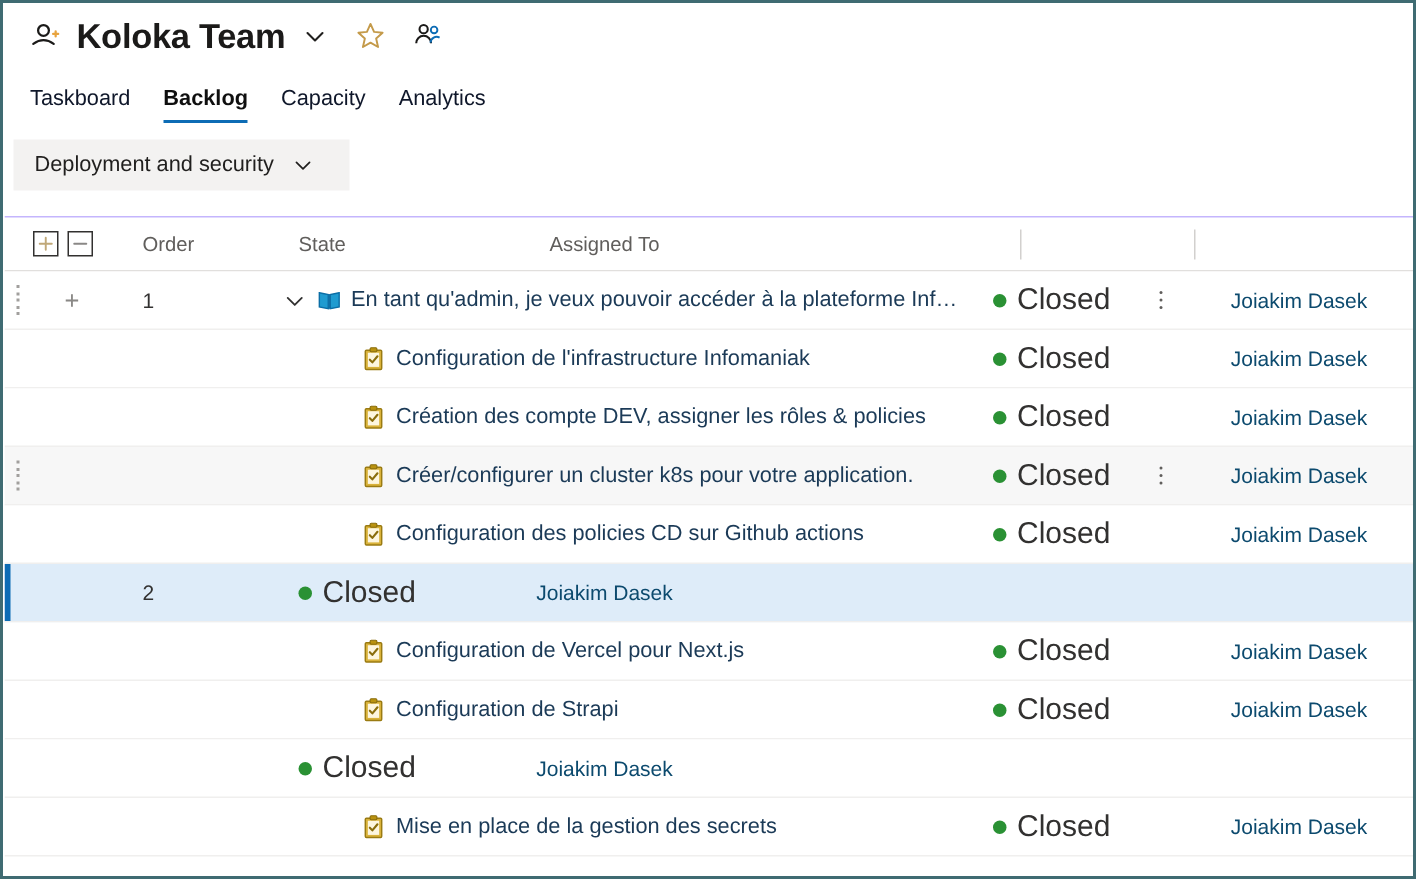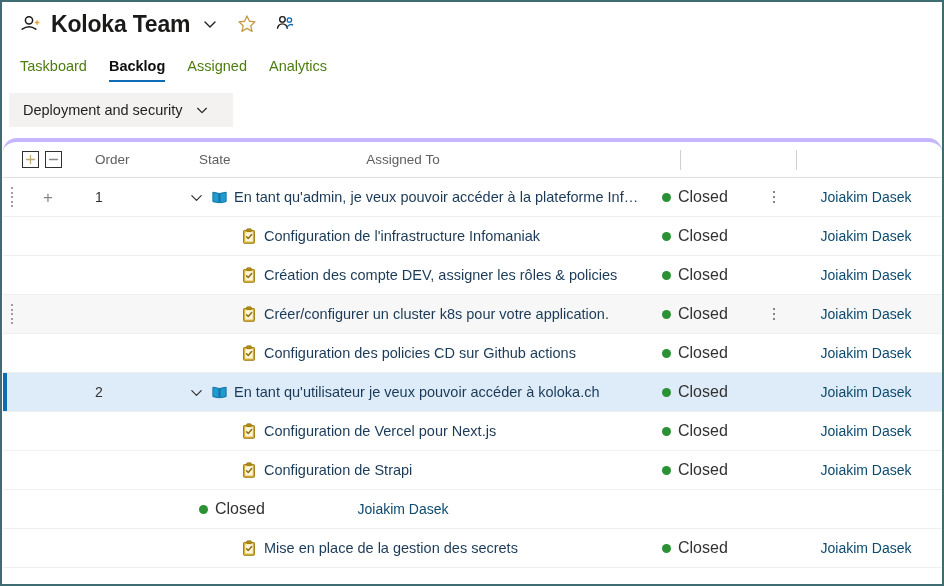--- a/index.html
+++ b/index.html
@@ -70,21 +70,21 @@
     align-items: flex-end;
     height: 32px;
     padding-left: 6px;
     gap: 0;
     margin-top: 4px;
   }
   .tab {
     position: relative;
     padding: 0 11px 7px 11px;
     font-size: 14.5px;
-    color: #4d7c0f;
+    color: #0f172a;
     white-space: nowrap;
     line-height: 18px;
   }
   .tab.active {
     font-weight: 700;
     color: #0f0f0f;
   }
   .tab.active::after {
     content: "";
     position: absolute;
@@ -108,23 +108,22 @@
     font-size: 14.5px;
     color: #201f1e;
     line-height: 18px;
     white-space: nowrap;
   }
   .pill .chev { display: inline-flex; align-items: center; }
 
   
   .grid {
     position: relative;
-    border-top: 4px solid #c4b5fd;
-    margin-top: 6px;
-    border-radius: 14px;
+    border-top: 1px solid #c4b5fd;
+    margin-top: 12px;
   }
   .grid-head {
     position: relative;
     display: flex;
     align-items: center;
     height: 36px;
     border-bottom: 1px solid #e1dfdd;
   }
   .col-expand  { width: 84px; flex: none; display: flex; align-items: center; padding-left: 19px; gap: 6px; }
   .col-order   { width: 92px; flex: none; }
@@ -239,21 +238,21 @@
     text-overflow: ellipsis;
   }
   .row.selected .title-text,
   .row .title-text { color: #1b3a57; }
 
   .state-cell {
     display: flex;
     align-items: center;
     gap: 7px;
     padding-left: 20px;
-    font-size: 16px;
+    font-size: 20px;
     color: #323130;
     white-space: nowrap;
   }
   .dot {
     width: 9px; height: 9px;
     border-radius: 50%;
     background: #2a9134;
     flex: none;
   }
 
@@ -314,21 +313,21 @@
         <path d="M3.8 17.2 a5.4 5.4 0 0 1 10.8 0" fill="none" stroke="#1b1a19" stroke-width="1.5"></path>
         <circle cx="16.8" cy="7.6" r="2.4" fill="none" stroke="#0d6cb5" stroke-width="1.4"></circle>
         <path d="M14.2 16.8 a4.4 4.4 0 0 1 6.6 -3.6" fill="none" stroke="#0d6cb5" stroke-width="1.4"></path>
       </svg>
     </span>
   </div>
 
   <div class="tabs">
     <div class="tab">Taskboard</div>
     <div class="tab active">Backlog</div>
-    <div class="tab">Assigned</div>
+    <div class="tab">Capacity</div>
     <div class="tab">Analytics</div>
   </div>
 
   <div class="filter-bar">
     <div class="pill">
       <span>Deployment and security</span>
       <span class="chev">
         <svg width="14" height="14" viewBox="0 0 16 16">
           <path d="M3 6 L8 11 L13 6" fill="none" stroke="#201f1e" stroke-width="1.3" stroke-linecap="round" stroke-linejoin="round"></path>
         </svg>
@@ -561,39 +560,20 @@
             </div>
             <div class="col-assign">
               <div class="assign-cell">Joiakim Dasek</div>
             </div>
           </div>
           <div class="row selected">
             <div class="col-expand"></div>
             <div class="col-order">
               <div class="order-cell">2</div>
             </div>
-            <div class="col-title">
-              <div class="title-cell">
-                <span class="tree-chev">
-                  <svg width="15" height="15" viewBox="0 0 16 16">
-                    <path d="M3 6 L8 11 L13 6" fill="none" stroke="#323130" stroke-width="1.3" stroke-linecap="round" stroke-linejoin="round"></path>
-                  </svg>
-                </span>
-                <span class="wi-icon">
-                  <svg width="17" height="17" viewBox="0 0 18 18">
-                    <path d="M2 3.4 L8.3 4.6 L8.3 14.6 L2 13.4 Z" fill="#1f9bd0"></path>
-                    <path d="M16 3.4 L9.7 4.6 L9.7 14.6 L16 13.4 Z" fill="#1f9bd0"></path>
-                    <rect x="8.5" y="4.3" width="1" height="10.4" fill="#0b6ea6"></rect>
-                    <path d="M2 3.4 L8.3 4.6 L8.3 14.6 L2 13.4 Z" fill="none" stroke="#0b6ea6" stroke-width="1"></path>
-                    <path d="M16 3.4 L9.7 4.6 L9.7 14.6 L16 13.4 Z" fill="none" stroke="#0b6ea6" stroke-width="1"></path>
-                  </svg>
-                </span>
-                <span class="title-text">En tant qu'utilisateur je veux pouvoir accéder à koloka.ch</span>
-              </div>
-            </div>
             <div class="col-state">
               <div class="state-cell">
                 <span class="dot"></span>
                 <span>Closed</span>
               </div>
             </div>
             <div class="col-menu">
               <div class="menu-cell"></div>
             </div>
             <div class="col-assign">

